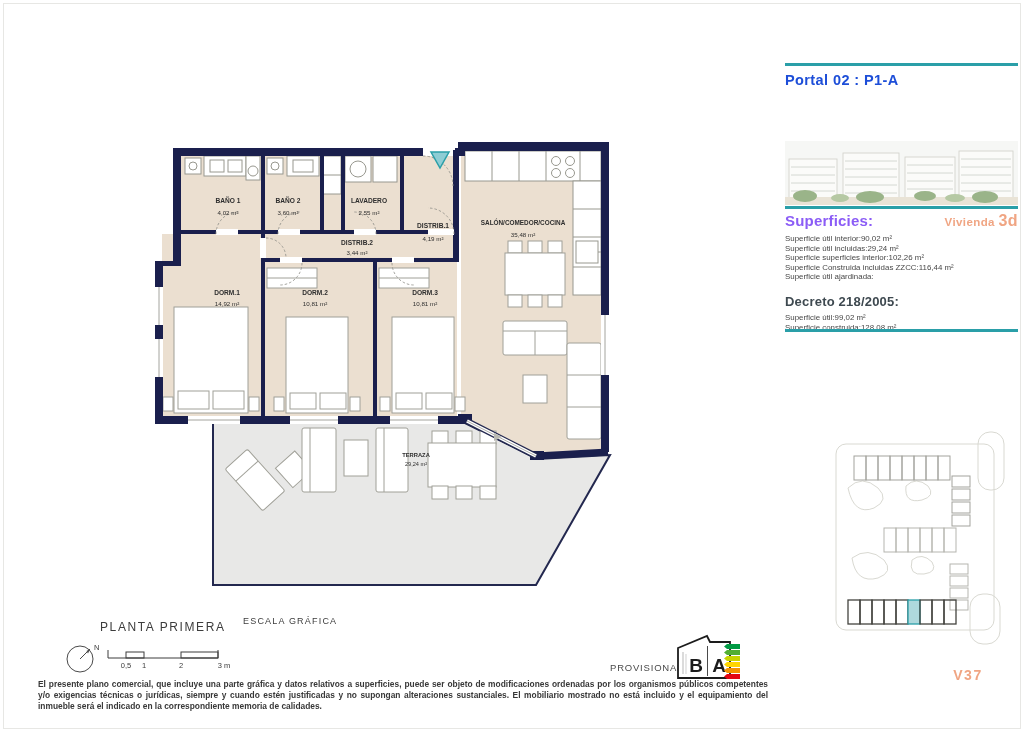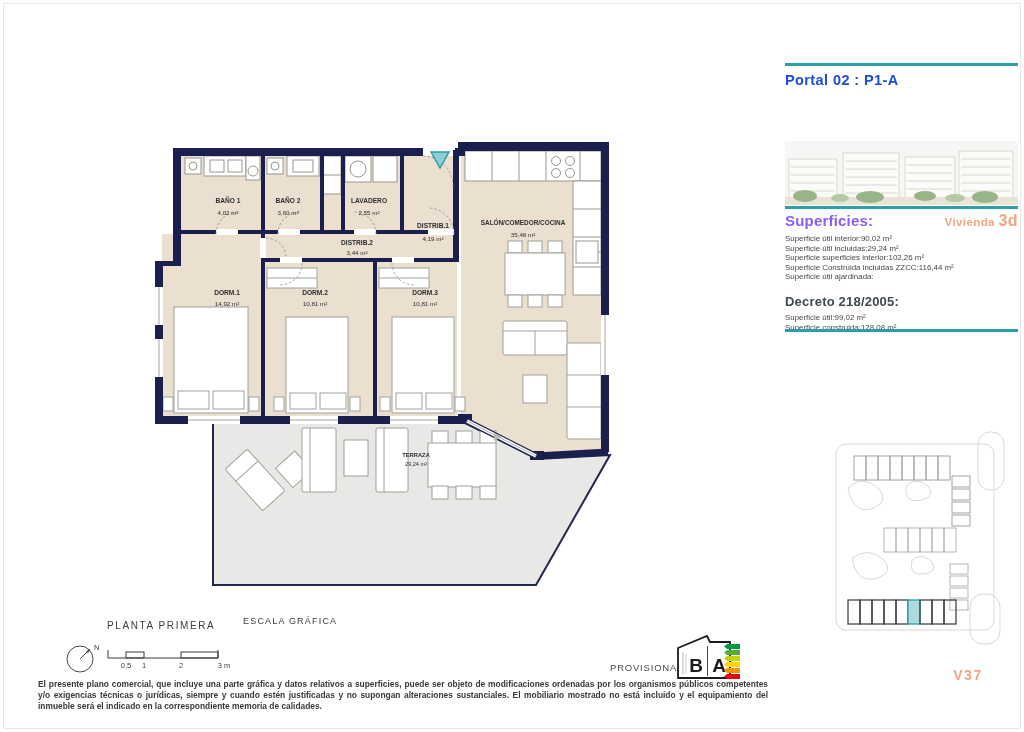--- a/index.html
+++ b/index.html
@@ -14,21 +14,21 @@
   .sup-block{position:absolute;left:785px;top:212px;width:233px;}
   .sup-head-row{display:flex;justify-content:space-between;align-items:baseline;margin-bottom:4px;}
   .sup-heading{font-size:15px;font-weight:600;color:#8b5cf6;letter-spacing:.2px;}
   .viv{color:#f0a583;font-size:11.5px;font-weight:600;letter-spacing:.4px;}
   .viv-big{font-size:16px;}
   .srow{display:flex;justify-content:flex-start;font-size:7.9px;color:#474747;line-height:9.6px;}
   .dec-heading{font-size:13px;font-weight:600;color:#3e4950;margin:12px 0 4px 0;letter-spacing:.2px;}
   .v37{position:absolute;left:936px;top:667px;width:64px;text-align:center;font-size:14px;color:#f0a583;letter-spacing:1.5px;font-weight:600;}
 
   
-  .floor-label{position:absolute;left:107px;top:620px;font-size:10px;color:#3c3c3c;letter-spacing:1.6px;}
+  .floor-label{position:absolute;left:100px;top:620px;font-size:12px;color:#3c3c3c;letter-spacing:1.6px;}
   .escala-label{position:absolute;left:243px;top:616px;font-size:9px;color:#3c3c3c;letter-spacing:1.2px;}
   .provisional{position:absolute;left:610px;top:662px;font-size:9.5px;color:#4a4a4a;letter-spacing:.8px;}
   .disclaimer{position:absolute;left:38px;top:679px;width:730px;font-size:8.4px;line-height:11.2px;color:#383838;text-align:justify;font-weight:bold;}
 </style>
 </head>
 <body>
 
 <div class="page">
   <div class="page-frame"></div>
 

